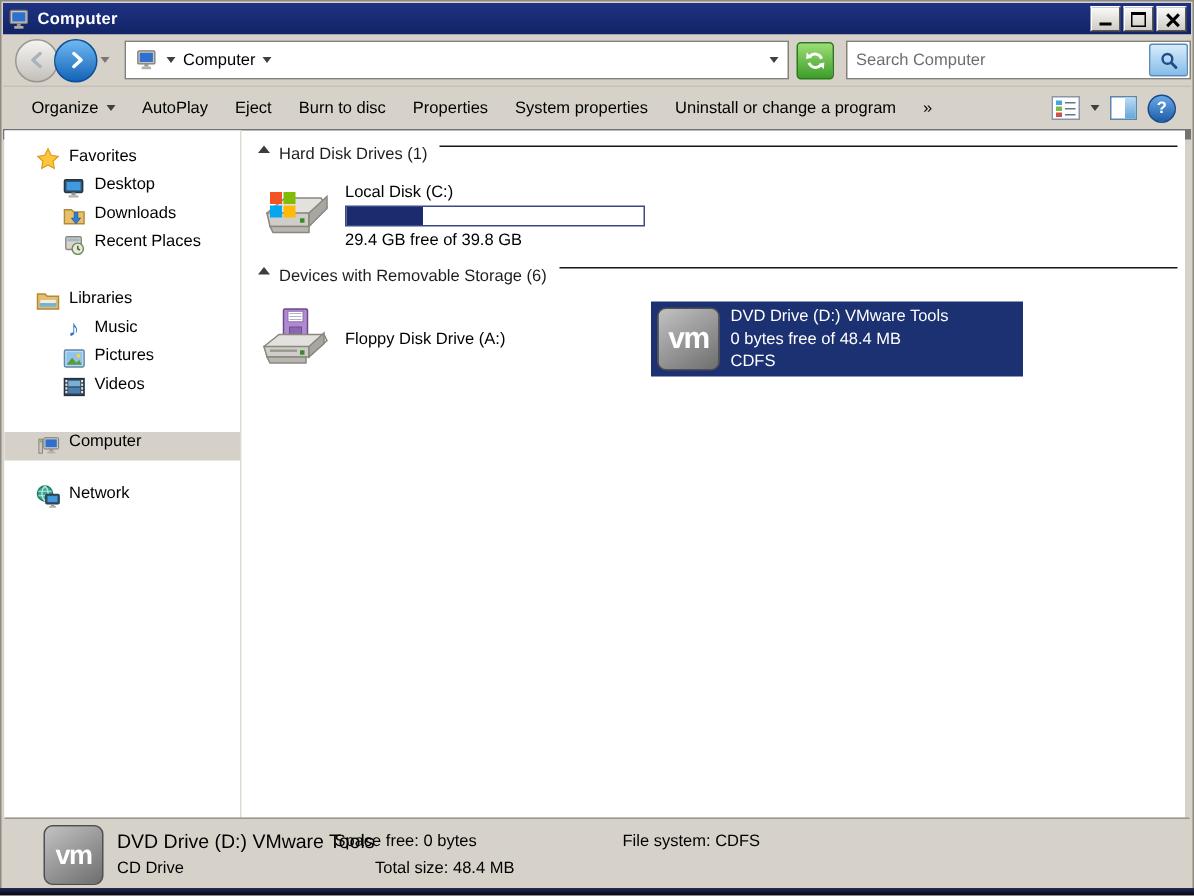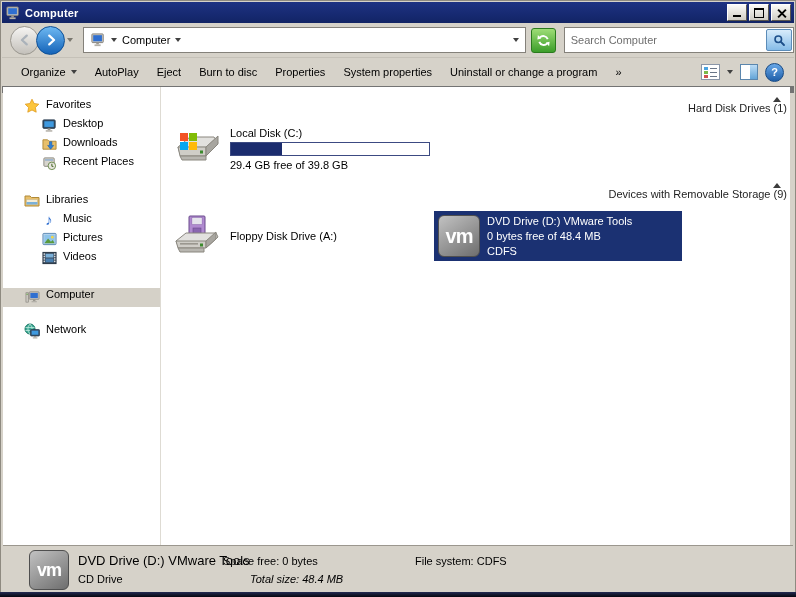--- a/index.html
+++ b/index.html
@@ -81,21 +81,21 @@
     border-right:1px solid #dedbd3;padding-top:11px;box-sizing:border-box;}
   .side-row{height:19px;display:flex;align-items:flex-start;gap:6px;padding-left:21px;cursor:default;}
   .side-row.child{padding-left:38px;}
   .side-row.selected{background:#d5d1c8;}
   .side-gap{height:19px;}
   .side-gap.sm{height:16px;}
   .ic16{width:16px;height:16px;flex:0 0 auto;display:flex;align-items:center;justify-content:center;}
   .music-glyph{color:#2f6fd0;font-size:15px;line-height:16px;}
   
   .content{position:absolute;left:159px;top:0;right:0;bottom:0;padding:10px 3px 0 10px;}
-  .group-hdr{display:flex;align-items:flex-end;color:#1e1e1e;flex-direction:column;}
+  .group-hdr{display:flex;align-items:flex-start;color:#1e1e1e;}
   .hdr-arrow{width:0;height:0;border-left:4px solid transparent;border-right:4px solid transparent;
     border-bottom:5px solid #3c3c3c;margin-right:6px;}
   .hdr-line{flex:1;height:1px;background:#161616;margin-left:8px;margin-right:2px;}
   .disk-tile{display:flex;gap:8px;margin:11px 0 12px 0;}
   .disk-info{padding-top:2px;}
   .usage-bar{width:198px;height:12px;border:1px solid #3c4a82;margin:3px 0 3px 0;background:#fff;}
   .usage-fill{height:100%;background:#1b2c6e;}
   .tiles-row{display:flex;margin-top:11px;}
   .floppy-tile{width:262px;display:flex;align-items:center;gap:8px;}
   .dvd-tile{width:248px;height:50px;background:#1b3172;color:#fff;
@@ -105,21 +105,21 @@
     color:#fff;font-weight:bold;font-size:20px;letter-spacing:-1px;
     display:flex;align-items:center;justify-content:center;}
   .dvd-lines{line-height:15px;font-size:11px;}
   
   .details{position:absolute;left:3px;right:3px;bottom:5px;height:46px;
     background:#d6d2c9;border-top:1px solid #9b978e;}
   .details .vm-logo{position:absolute;left:26px;top:4px;width:38px;height:38px;font-size:18px;}
   .det-title{position:absolute;left:75px;top:7px;font-size:13px;}
   .det-sub{position:absolute;left:75px;top:27px;}
   .det-f1{position:absolute;left:220px;top:9px;}
-  .det-f2{position:absolute;left:247px;top:27px;font-style:italic;}
+  .det-f2{position:absolute;left:247px;top:27px;}
   .det-f3{position:absolute;left:412px;top:9px;}
   .bottom-edge{position:absolute;left:0;right:0;bottom:0;height:5px;
     background:linear-gradient(#232a52,#05060f);}
   svg{display:block;}
 </style>
 </head>
 <body>
 
 <div class="titlebar">
   <span class="ic16">
@@ -385,21 +385,21 @@
         <div>Local Disk (C:)</div>
         <div class="usage-bar">
           <div class="usage-fill" style="width: 26%;"></div>
         </div>
         <div>29.4 GB free of 39.8 GB</div>
       </div>
     </div>
 
     <div class="group-hdr">
       <span class="hdr-arrow"></span>
-      <span>Devices with Removable Storage (9)</span>
+      <span>Devices with Removable Storage (6)</span>
       <span class="hdr-line"></span>
     </div>
 
     <div class="tiles-row">
       <div class="floppy-tile">
         <span>
           <svg width="50" height="46" viewBox="0 0 50 46">
               <g>
                 <rect x="17" y="3" width="16" height="22" rx="1" fill="#b08ad0" stroke="#6a4a8c"></rect>
                 <rect x="20" y="4.5" width="10" height="7" fill="#fff" stroke="#8a6aaa" stroke-width="0.6"></rect>

